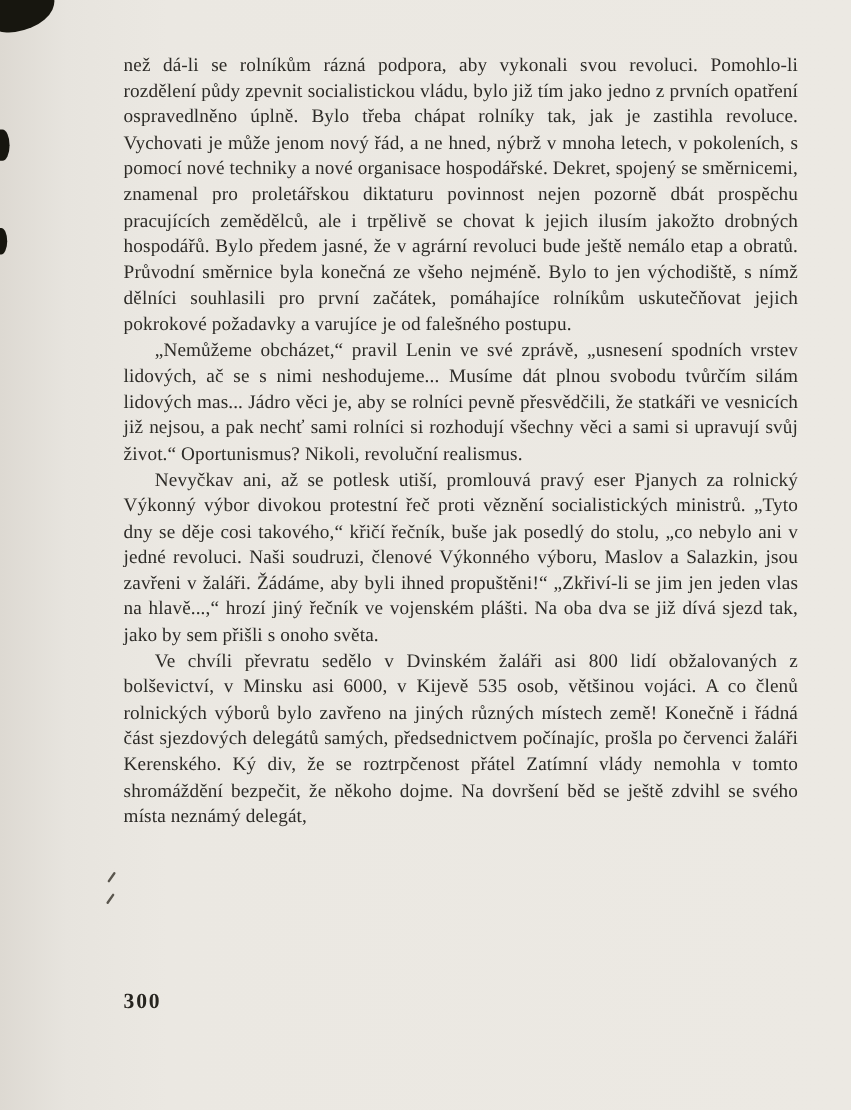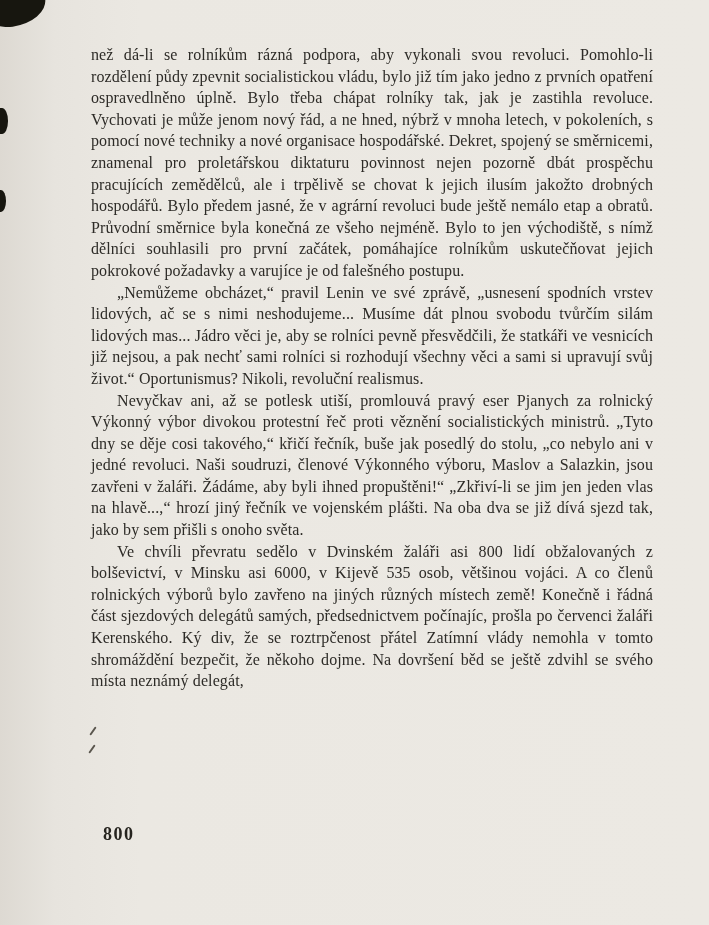--- a/index.html
+++ b/index.html
@@ -15,21 +15,21 @@
     font-family: "Liberation Serif", "DejaVu Serif", serif;
     color: #2d2b27;
   }
   .page {
     position: absolute;
     inset: 0;
     background: linear-gradient(90deg, #ddd9d2 0px, #e7e4de 55px, #ebe8e2 140px, #ece9e3 100%);
   }
   .text-block {
     position: absolute;
-    left: 91px;
+    left: 103px;
     top: 44px;
     width: 562px;
     font-size: 16px;
     line-height: 21.6px;
     text-align: justify;
     letter-spacing: 0.1px;
   }
   .text-block p {
     margin: 0;
     text-indent: 26px;
@@ -102,15 +102,15 @@
   <div class="pencil-mark m1"></div>
   <div class="pencil-mark m2"></div>
 
   <div class="text-block">
     <p class="no-indent">než dá-li se rolníkům rázná podpora, aby vykonali svou revoluci. Pomohlo-li rozdělení půdy zpevnit socialistickou vládu, bylo již tím jako jedno z prvních opatření ospravedlněno úplně. Bylo třeba chápat rolníky tak, jak je zastihla revoluce. Vychovati je může jenom nový řád, a ne hned, nýbrž v mnoha letech, v pokoleních, s pomocí nové techniky a nové organisace hospodářské. Dekret, spojený se směrnicemi, znamenal pro proletářskou diktaturu povinnost nejen pozorně dbát prospěchu pracujících zemědělců, ale i trpělivě se chovat k jejich ilusím jakožto drobných hospodářů. Bylo předem jasné, že v agrární revoluci bude ještě nemálo etap a obratů. Průvodní směrnice byla konečná ze všeho nejméně. Bylo to jen východiště, s nímž dělníci souhlasili pro první začátek, pomáhajíce rolníkům uskutečňovat jejich pokrokové požadavky a varujíce je od falešného postupu.</p>
     <p>„Nemůžeme obcházet,“ pravil Lenin ve své zprávě, „usnesení spodních vrstev lidových, ač se s nimi neshodujeme... Musíme dát plnou svobodu tvůrčím silám lidových mas... Jádro věci je, aby se rolníci pevně přesvědčili, že statkáři ve vesnicích již nejsou, a pak nechť sami rolníci si rozhodují všechny věci a sami si upravují svůj život.“ Oportunismus? Nikoli, revoluční realismus.</p>
     <p>Nevyčkav ani, až se potlesk utiší, promlouvá pravý eser Pjanych za rolnický Výkonný výbor divokou protestní řeč proti věznění socialistických ministrů. „Tyto dny se děje cosi takového,“ křičí řečník, buše jak posedlý do stolu, „co nebylo ani v jedné revoluci. Naši soudruzi, členové Výkonného výboru, Maslov a Salazkin, jsou zavřeni v žaláři. Žádáme, aby byli ihned propuštěni!“ „Zkřiví-li se jim jen jeden vlas na hlavě...,“ hrozí jiný řečník ve vojenském plášti. Na oba dva se již dívá sjezd tak, jako by sem přišli s onoho světa.</p>
     <p>Ve chvíli převratu sedělo v Dvinském žaláři asi 800 lidí obžalovaných z bolševictví, v Minsku asi 6000, v Kijevě 535 osob, většinou vojáci. A co členů rolnických výborů bylo zavřeno na jiných různých místech země! Konečně i řádná část sjezdových delegátů samých, předsednictvem počínajíc, prošla po červenci žaláři Kerenského. Ký div, že se roztrpčenost přátel Zatímní vlády nemohla v tomto shromáždění bezpečit, že někoho dojme. Na dovršení běd se ještě zdvihl se svého místa neznámý delegát,</p>
   </div>
 
-  <div class="page-number">800</div>
+  <div class="page-number">300</div>
 
 </div>
 
 </body></html>

